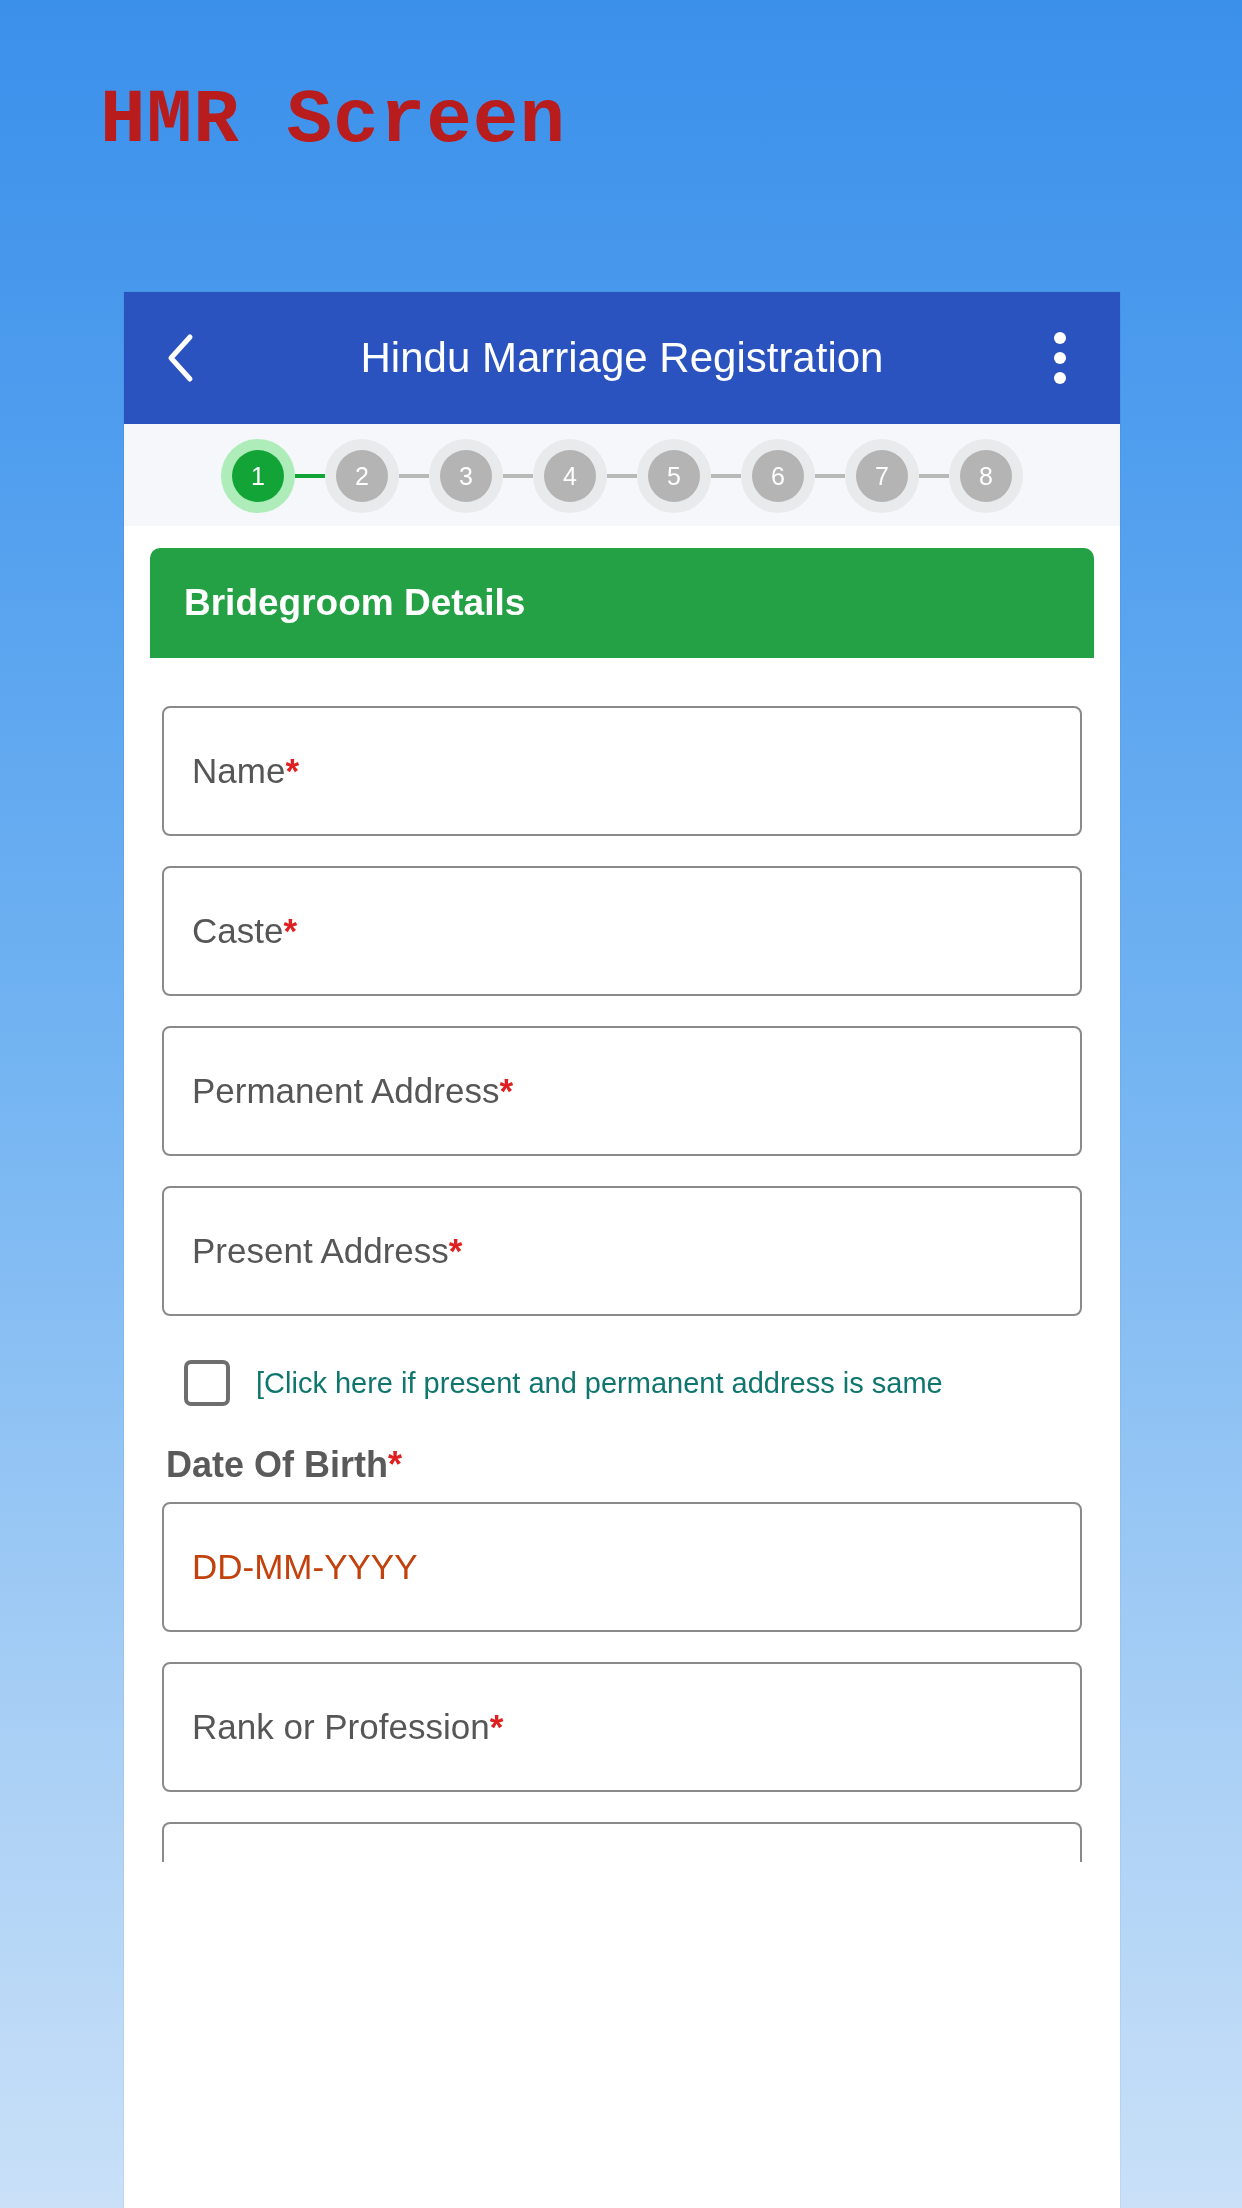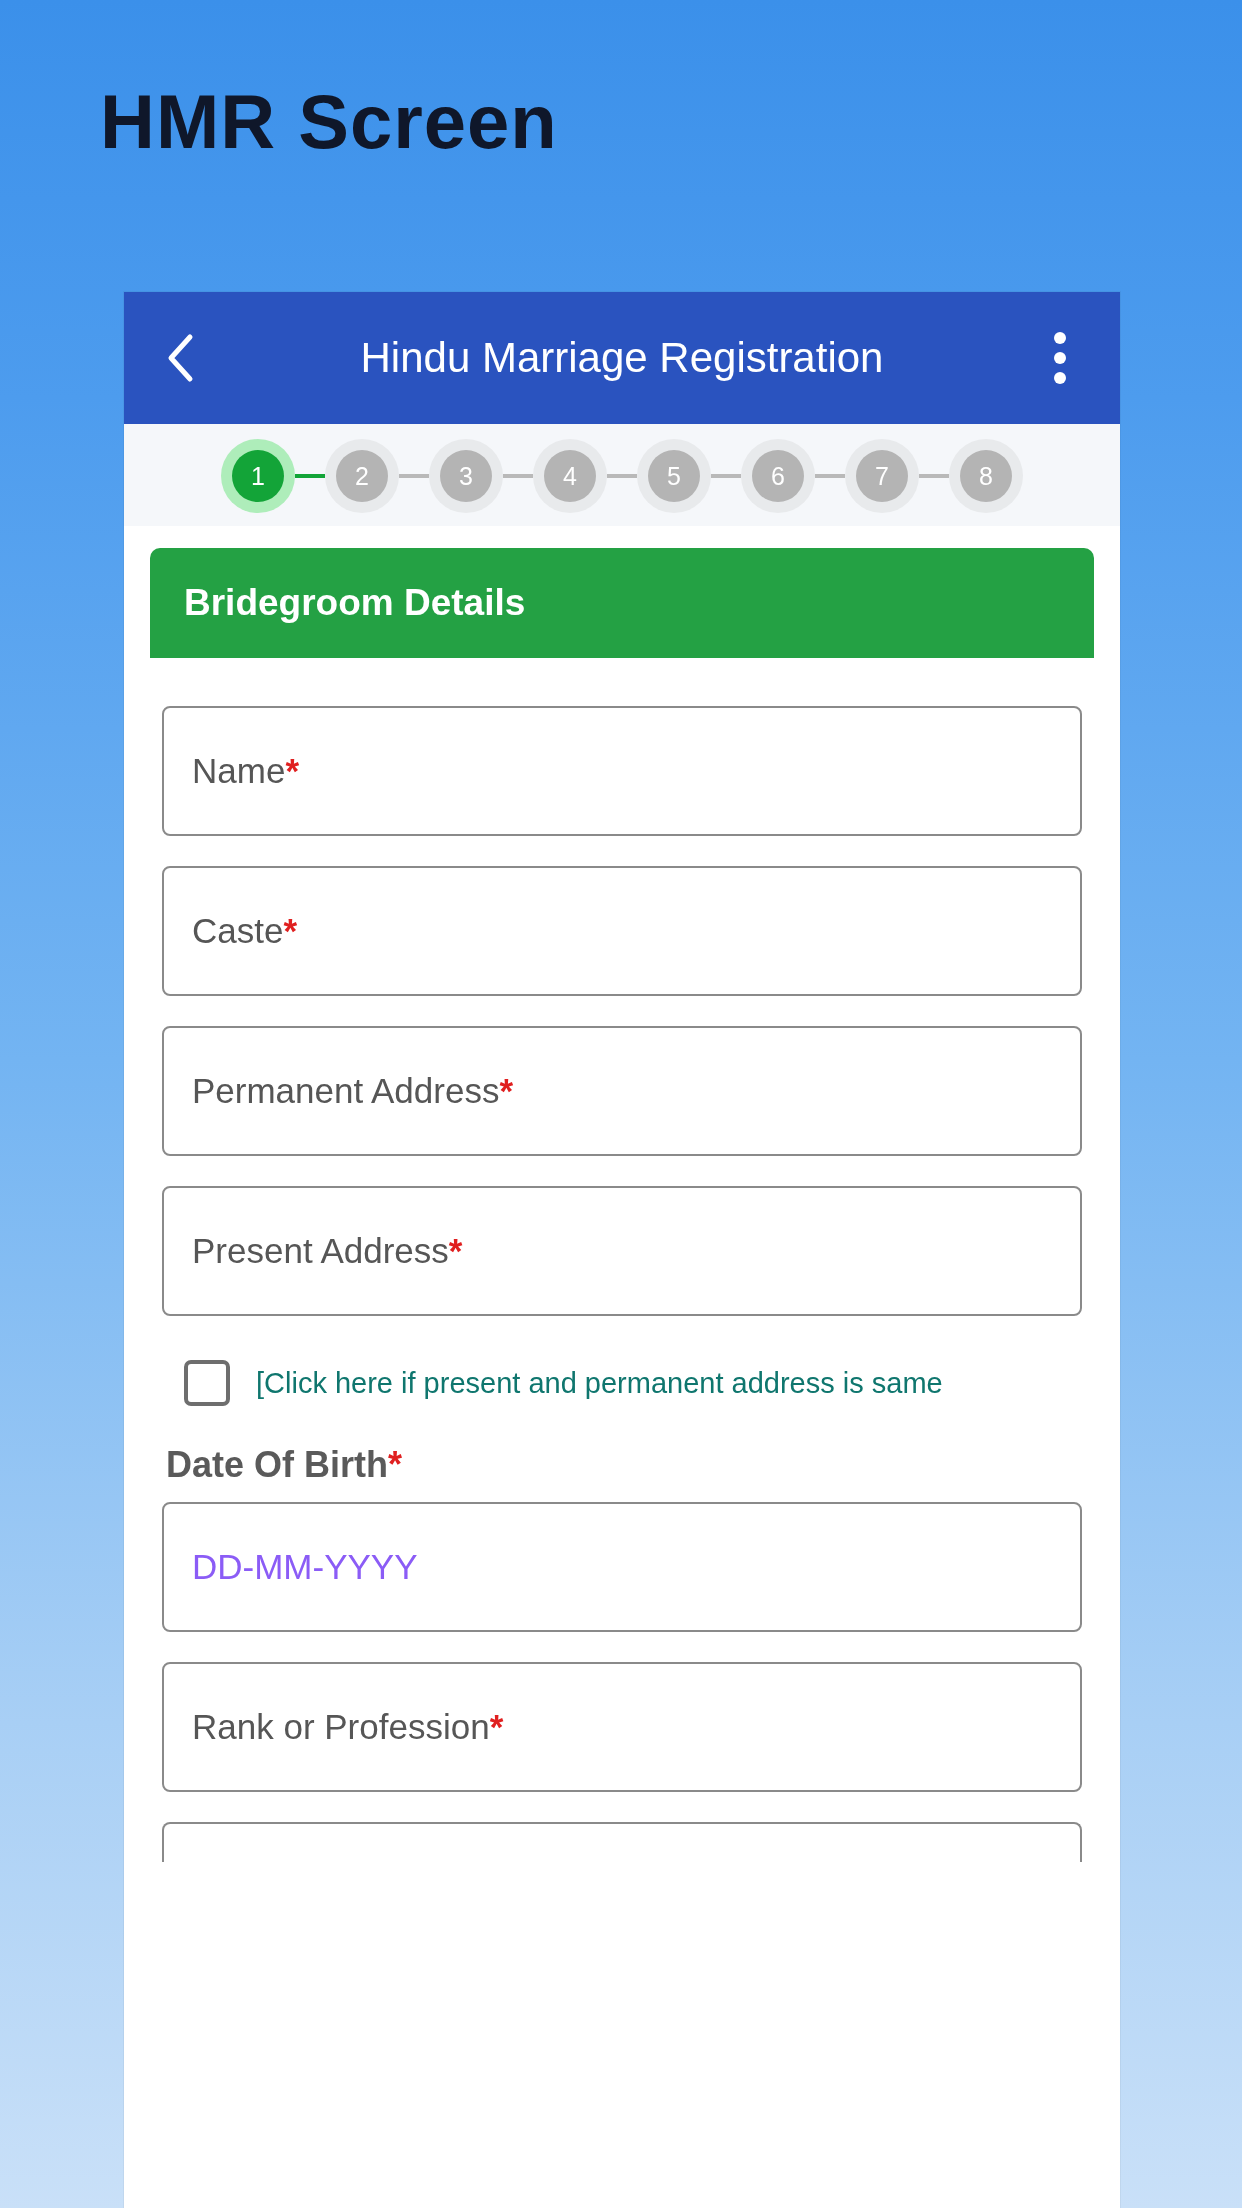--- a/index.html
+++ b/index.html
@@ -8,22 +8,22 @@
     font-family:"Liberation Sans", sans-serif;
     background:linear-gradient(180deg,#3b90ea 0%,#4d9cee 18%,#73b4f2 48%,#a8cff5 78%,#c9e0f8 100%);
     position:relative;
     overflow:hidden;
   }
 
   
   .page-title{
     position:absolute;
     left:100px; top:78px;
-    color:#0f172a;
-    font-family:Liberation Sans, sans-serif;
+    color:#b91c1c;
+    font-family:Liberation Mono, monospace;
     font-size:76px;
     font-weight:bold;
     letter-spacing:1px;
     white-space:nowrap;
   }
 
   
   .phone{
     position:absolute;
     left:124px; top:292px;
@@ -136,21 +136,21 @@
     padding:0 28px;
     background:#ffffff;
     cursor:text;
   }
   .field-label{
     font-size:35px;
     color:#565656;
     white-space:nowrap;
   }
   .field-label .req{ color:#e02020; font-weight:700; }
-  .field.placeholder .field-label{ color:#8b5cf6; }
+  .field.placeholder .field-label{ color:#c2410c; }
 
   
   .check-row{
     display:flex;
     align-items:center;
     margin-top:44px;
     padding-left:22px;
   }
   .checkbox{
     width:46px;height:46px;

